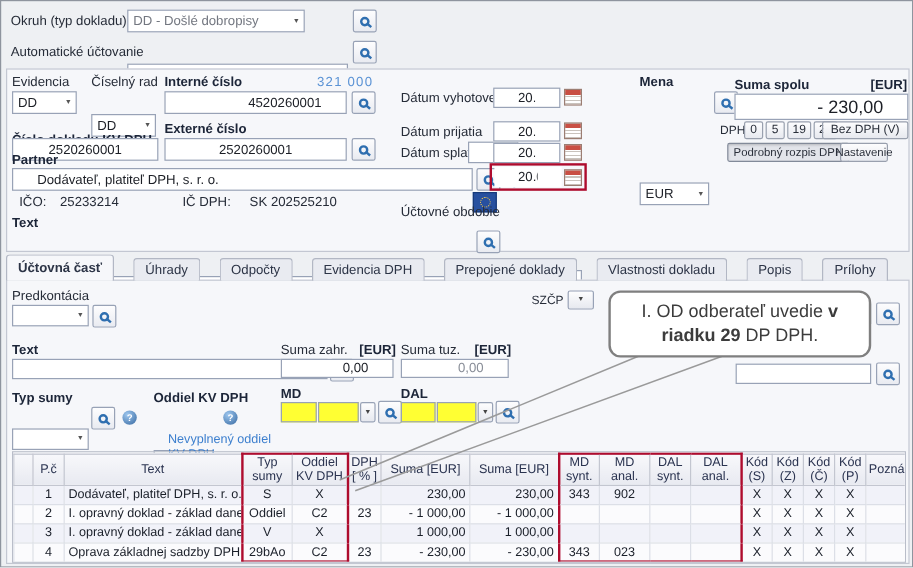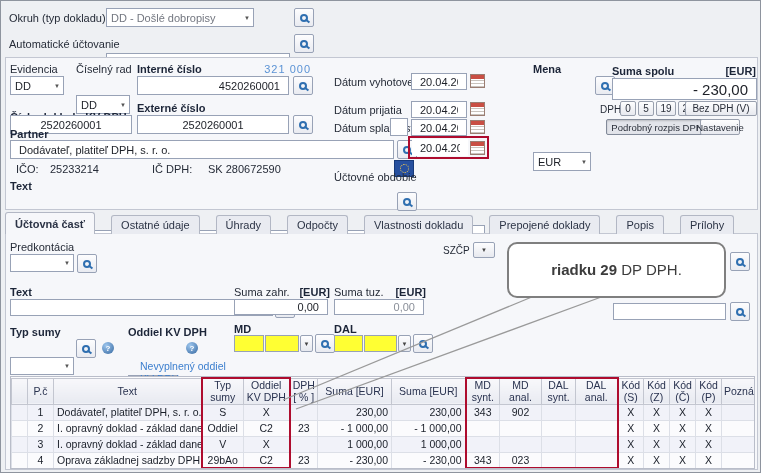--- a/index.html
+++ b/index.html
@@ -12,21 +12,21 @@
     --winbg:#eef0f3;
     --yellow:#ffff33;
   }
   *{box-sizing:border-box;margin:0;padding:0;font-family:"Liberation Sans",sans-serif}
   body{background:#fff}
   .window{position:relative;width:761px;height:473px;border:1px solid #8e949e;background:var(--winbg);overflow:hidden}
   .abs{position:absolute}
   .lbl{font-size:11px;color:#262c38;white-space:nowrap}
   .blbl{font-size:11px;font-weight:bold;color:var(--navy);white-space:nowrap}
   .pre{white-space:pre-line}
-  .inp{border:1px solid var(--inbrd);background:#fff;font-size:11px;color:#1c1f26;padding:1px 8px;height:19px}
+  .inp{border:1px solid var(--inbrd);background:#fff;font-size:11px;color:#1c1f26;padding:1px 20px;height:19px}
   input.inp{outline:none}
   .tr{text-align:right}.tc{text-align:center}
   .combo{border:1px solid var(--inbrd);background:#fff;font-size:11px;color:#1c1f26;height:19px;display:flex;align-items:center;padding:0 14px 0 4px;position:relative;white-space:nowrap;overflow:hidden}
   .combo::after{content:"▼";position:absolute;right:3px;top:50%;transform:translateY(-50%);font-size:6px;color:#555}
   .combo.gray{color:#737780}
   .magbtn{width:20px;height:19px;border:1px solid var(--inbrd);background:linear-gradient(#fdfdfe,#e9ebf1);display:inline-flex;align-items:center;justify-content:center;border-radius:2px;cursor:pointer}
   .mag{width:8px;height:8px;border:2px solid #2f6fb0;border-radius:50%;position:relative;display:block}
   .mag::after{content:"";position:absolute;width:5px;height:2px;background:#2f6fb0;transform:rotate(40deg);right:-4px;bottom:-2px}
   .ddbtn{border:1px solid var(--inbrd);background:linear-gradient(#fdfdfe,#e7e9ef);display:inline-flex;align-items:center;justify-content:center;font-size:6px;color:#444;border-radius:2px;cursor:pointer}
   .cal{width:15px;height:14px;border:1px solid #9b7d72;background:
@@ -112,21 +112,21 @@
     <div class="abs blbl" style="left:4px;top:70px">Partner</div>
     <input class="abs inp" style="left: 4px; top: 82px; width: 384px;" readonly="" value="Dodávateľ, platiteľ DPH, s. r. o.">
     <div class="abs magbtn" style="left:391px;top:82px">
         <span class="mag"></span>
       </div>
     <div class="abs infoicon" style="left:416px;top:85px">i</div>
 
     <div class="abs lbl" style="left:10px;top:105px">IČO:</div>
     <div class="abs lbl" style="left:44px;top:105px">25233214</div>
     <div class="abs lbl" style="left:146px;top:105px">IČ DPH:</div>
-    <div class="abs lbl" style="left:202px;top:105px">SK 280672590</div>
+    <div class="abs lbl" style="left:202px;top:105px">SK 202525210</div>
     <div class="abs eubtn" style="left:388px;top:102px">
         <span class="ring"></span>
       </div>
 
     <div class="abs blbl" style="left:4px;top:122px">Text</div>
     <div class="abs combo" style="left:4px;top:134px;width:384px">
         <span>I. opravný doklad - odberateľ</span>
       </div>
     <div class="abs magbtn" style="left:391px;top:134px">
         <span class="mag"></span>
@@ -173,25 +173,25 @@
         <button class="btn" style="width: 20px; height: 15px;">19</button>
         <button class="btn" style="width: 20px; height: 15px;">23</button>
       </div>
     <button class="abs btn" style="left:679px;top:43px;width:72px;height:15px">Bez DPH (V)</button>
     <button class="abs btn pressed" style="left:600px;top:61px;width:102px;height:16px;font-size:9.5px">Podrobný rozpis DPH</button>
     <button class="abs btn" style="left:694px;top:61px;width:40px;height:16px;font-size:9.5px">Nastavenie</button>
   </div>
 
   <div class="tabs" id="tabs">
       <div class="tab active">Účtovná časť</div>
-      <div class="tab">Ostatné údaje</div>
       <div class="tab">Úhrady</div>
       <div class="tab">Odpočty</div>
+      <div class="tab">Evidencia DPH</div>
+      <div class="tab">Prepojené doklady</div>
       <div class="tab">Vlastnosti dokladu</div>
-      <div class="tab">Prepojené doklady</div>
       <div class="tab">Popis</div>
       <div class="tab">Prílohy</div>
     </div>
 
   <div class="panel" style="left:4px;top:232px;width:753px;height:237px">
 
     <svg class="leader" width="753" height="237">
       <line x1="533" y1="60" x2="277" y2="166" stroke="#9a9a9a" stroke-width="1.3"></line>
       <line x1="598" y1="62" x2="290" y2="175" stroke="#9a9a9a" stroke-width="1.3"></line>
     </svg>
@@ -210,20 +210,21 @@
     <input class="abs inp" style="left: 612px; top: 19px; width: 108px; height: 17px;" readonly="">
     <div class="abs magbtn" style="left:724px;top:18px">
         <span class="mag"></span>
       </div>
     <input class="abs inp" style="left: 607px; top: 69px; width: 113px; height: 17px;" readonly="">
     <div class="abs magbtn" style="left:724px;top:68px">
         <span class="mag"></span>
       </div>
 
     <div class="abs callout" style="left:501px;top:8px;width:219px;height:56px">
+      <div><span>I. OD odberateľ uvedie</span>&nbsp;<b>v</b></div>
       <div><b>riadku 29</b>&nbsp;<span>DP DPH.</span></div>
     </div>
 
     <div class="abs blbl" style="left:4px;top:52px">Text</div>
     <input class="abs inp" style="left: 4px; top: 65px; width: 263px; height: 17px;" readonly="">
     <div class="abs magbtn" style="left:269px;top:65px">
         <span class="mag"></span>
       </div>
 
     <div class="abs lbl" style="left:228px;top:52px">Suma zahr.</div>

